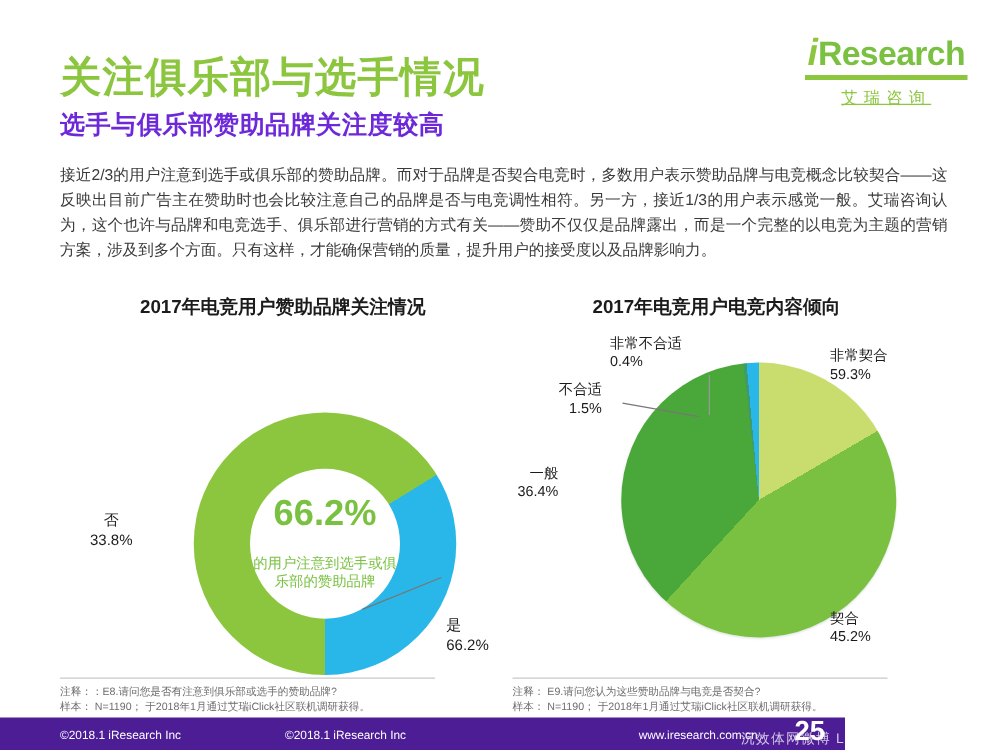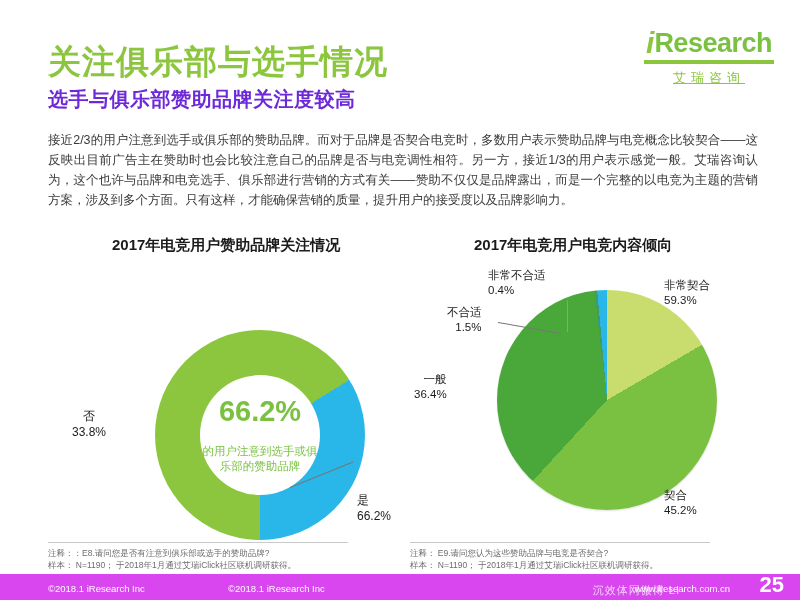--- a/index.html
+++ b/index.html
@@ -77,21 +77,21 @@
   #pl-fc{left:664px;top:278px;text-align:left;}
   #pl-qh{left:664px;top:488px;text-align:left;}
 
   
   .note{position:absolute;font-size:8.5px;color:#6d6d6d;line-height:12px;}
   .note .hr{border-top:1px solid #c9c9c9;width:300px;margin-bottom:4px;}
   #note-left{left:48px;top:542px;}
   #note-right{left:410px;top:542px;}
 
   
-  .footer{position:absolute;left:0;bottom:0;width:800px;height:26px;background:#d946ef;}
+  .footer{position:absolute;left:0;bottom:0;width:676px;height:26px;background:#4c1d95;}
   .footer-l{position:absolute;left:48px;bottom:6px;color:#ffffff;font-size:9.5px;}
   .footer-l2{position:absolute;left:228px;bottom:6px;color:#ffffff;font-size:9.5px;}
   .footer-r{position:absolute;right:70px;bottom:6px;color:#ffffff;font-size:9.5px;}
   .pageno{position:absolute;right:16px;bottom:2px;color:#ffffff;font-size:22px;font-weight:bold;}
   .watermark{position:absolute;right:30px;bottom:-4px;color:#ffffff;font-size:11px;opacity:.75;letter-spacing:1px;}
 </style>
 </head>
 <body>
 
 <div class="page">

